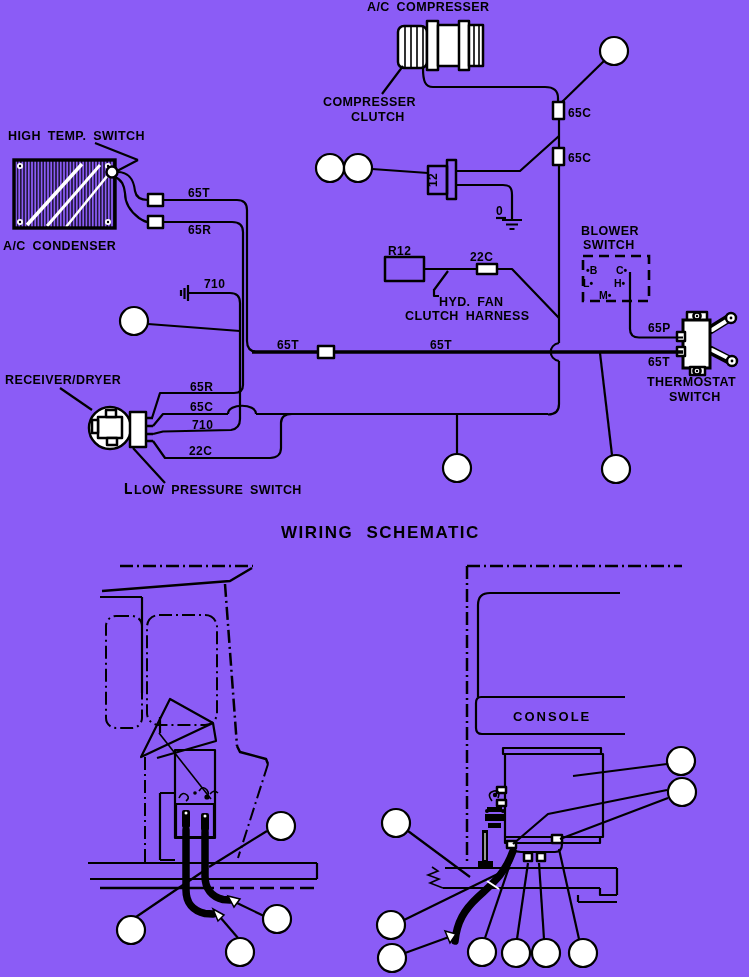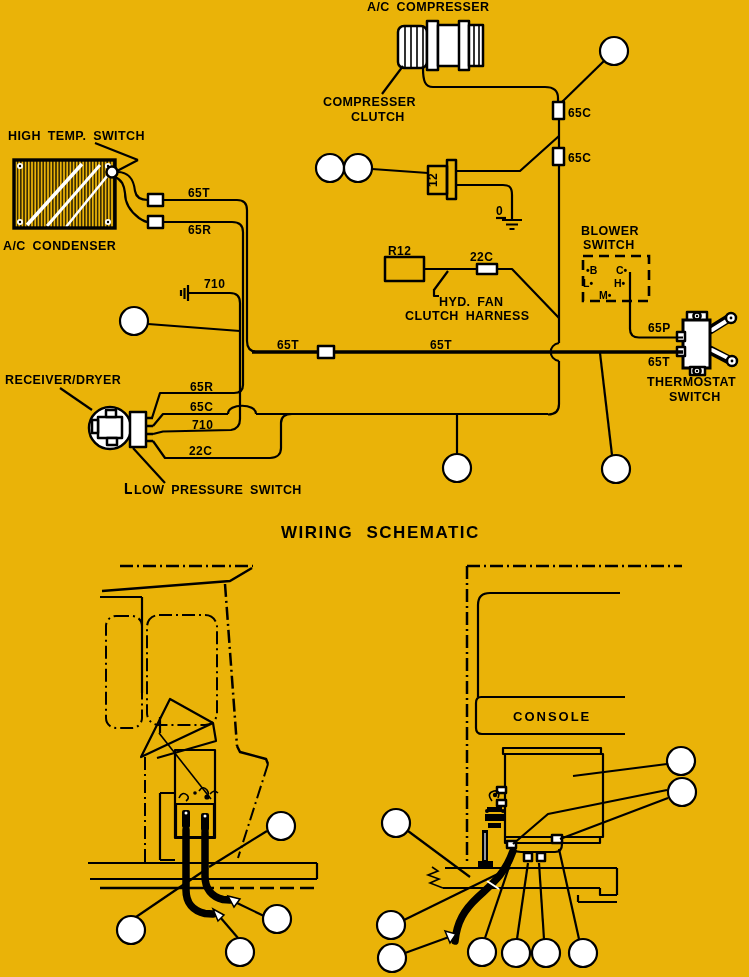--- a/index.html
+++ b/index.html
@@ -1,16 +1,16 @@
 <!DOCTYPE html>
 <html><head>
 <meta charset="utf-8">
 <style>
   html,body{margin:0;padding:0;background:#fff;}
-  #page{position:relative;width:749px;height:977px;background:#eab308;overflow:hidden;}
+  #page{position:relative;width:749px;height:977px;background:#8b5cf6;overflow:hidden;}
   svg{position:absolute;left:0;top:0;}
   text{font-family:"Liberation Sans", sans-serif;font-weight:bold;fill:#000;}
   .lbl{font-size:12.5px;letter-spacing:.4px;word-spacing:3px;}
   .wl{font-size:12px;letter-spacing:.4px;}
   .tiny{font-size:10.5px;}
   .title{font-size:17px;letter-spacing:1.5px;word-spacing:7px;}
   .console{font-size:13px;letter-spacing:2px;}
   .w{stroke:#000;fill:none;stroke-width:2.2;stroke-linejoin:round;}
   .thick{stroke:#000;fill:none;stroke-width:3.6;}
   .comp{stroke:#000;fill:#fff;stroke-width:2.5;stroke-linejoin:round;}

